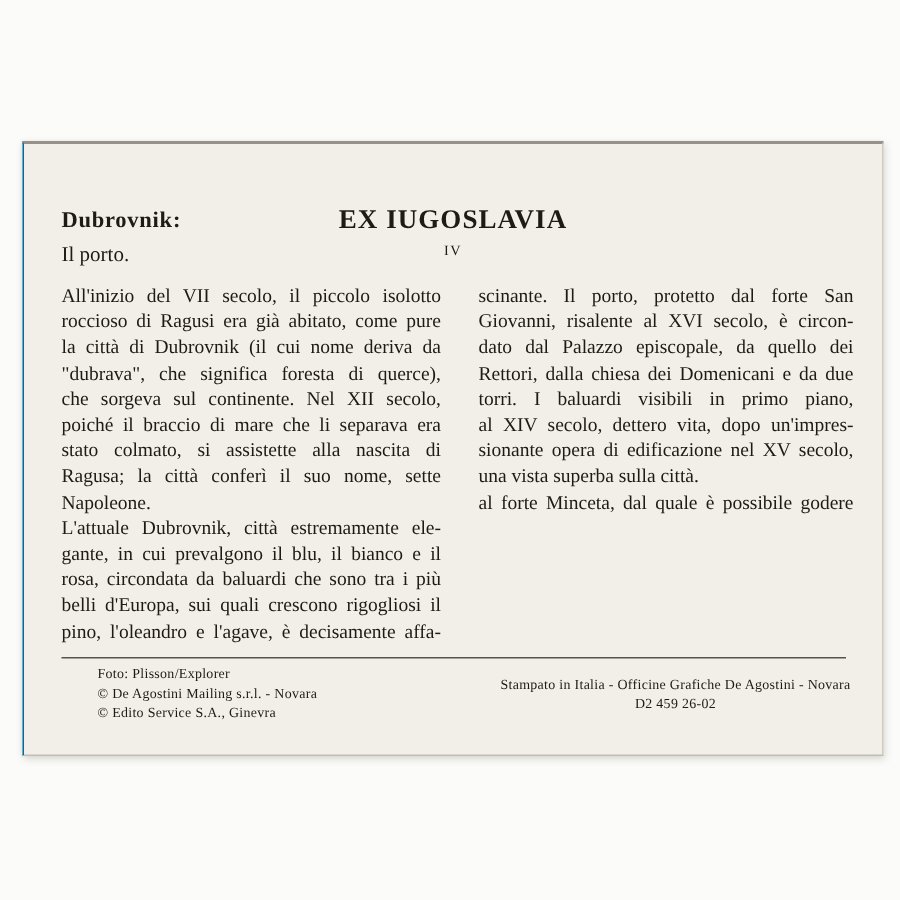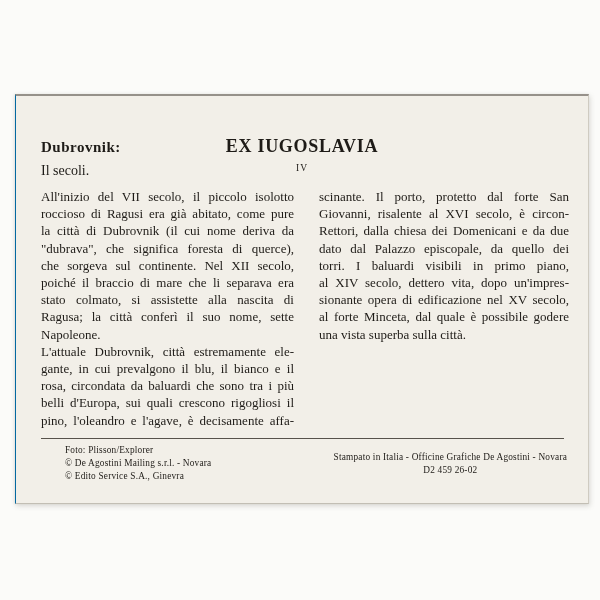--- a/index.html
+++ b/index.html
@@ -62,21 +62,21 @@
   }
 </style>
 </head>
 <body>
 
 <div class="page">
   <div class="card">
 
     <div class="place">Dubrovnik:</div>
 
-    <div class="subject">Il secoli.</div>
+    <div class="subject">Il porto.</div>
 
     <div class="title">EX IUGOSLAVIA</div>
 
     <div class="series-no">IV</div>
 
     <div class="col col-left">
         <div class="line">All'inizio del VII secolo, il piccolo isolotto</div>
         <div class="line">roccioso di Ragusi era già abitato, come pure</div>
         <div class="line">la città di Dubrovnik (il cui nome deriva da</div>
         <div class="line">"dubrava", che significa foresta di querce),</div>
@@ -88,27 +88,27 @@
         <div class="line">L'attuale Dubrovnik, città estremamente ele-</div>
         <div class="line">gante, in cui prevalgono il blu, il bianco e il</div>
         <div class="line">rosa, circondata da baluardi che sono tra i più</div>
         <div class="line">belli d'Europa, sui quali crescono rigogliosi il</div>
         <div class="line">pino, l'oleandro e l'agave, è decisamente affa-</div>
       </div>
 
     <div class="col col-right">
         <div class="line">scinante. Il porto, protetto dal forte San</div>
         <div class="line">Giovanni, risalente al XVI secolo, è circon-</div>
+        <div class="line">dato dal Palazzo episcopale, da quello dei</div>
         <div class="line">Rettori, dalla chiesa dei Domenicani e da due</div>
-        <div class="line">dato dal Palazzo episcopale, da quello dei</div>
         <div class="line">torri. I baluardi visibili in primo piano,</div>
         <div class="line">al XIV secolo, dettero vita, dopo un'impres-</div>
         <div class="line">sionante opera di edificazione nel XV secolo,</div>
+        <div class="line para-end">una vista superba sulla città.</div>
         <div class="line">al forte Minceta, dal quale è possibile godere</div>
-        <div class="line para-end">una vista superba sulla città.</div>
       </div>
 
     <div class="rule"></div>
 
     <div class="credits-left">
         <div class="line">Foto: Plisson/Explorer</div>
         <div class="line">© De Agostini Mailing s.r.l. - Novara</div>
         <div class="line">© Edito Service S.A., Ginevra</div>
       </div>
 

